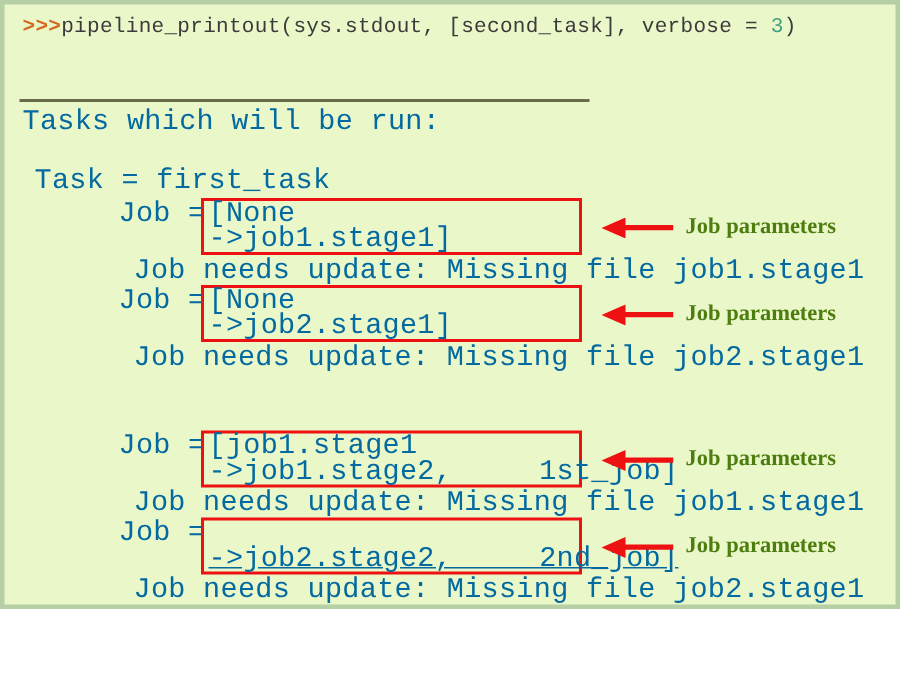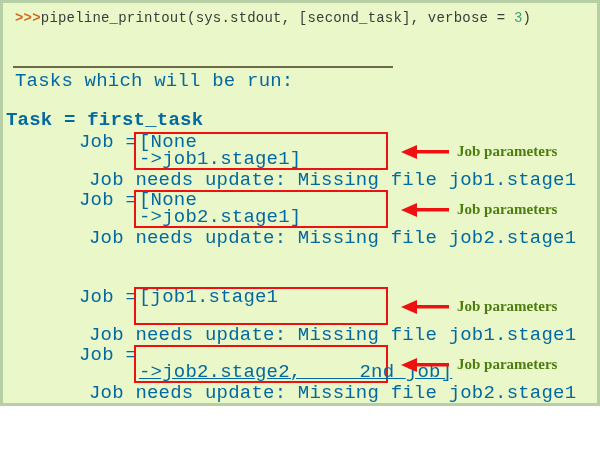--- a/index.html
+++ b/index.html
@@ -97,38 +97,39 @@
 
 <div id="console-window">
   <div id="code-surface">
 
     <div class="code-line prompt-line" style="left:12px; top:8px;"><span class="prompt-chevron">&gt;&gt;&gt;</span><span>pipeline_printout(sys.stdout, [second_task], verbose = </span><span class="num-literal">3</span><span>)</span></div>
 
     <div class="hrule" style="top:63px;"></div>
 
     <div class="code-line" style="left:12px; top:71px;">Tasks which will be run:</div>
 
-    <div class="code-line" style="left:3px; top:110px;font-weight:bold;">Task = first_task</div>
+    <div class="code-line" style="left:20px; top:110px;">Task = first_task</div>
 
     <div class="code-line" style="left:76px; top:132px;">Job =</div>
     <div class="param-box" style="left:131px; top:129px; width:254px; height:38px;"></div>
     <div class="code-line" style="left:136px; top:132px;">[None</div>
     <div class="code-line" style="left:136px; top:149px;">-&gt;job1.stage1]</div>
     <div class="code-line" style="left:86px; top:170px;">Job needs update: Missing file job1.stage1</div>
 
     <div class="code-line" style="left:76px; top:190px;">Job =</div>
     <div class="param-box" style="left:131px; top:187px; width:254px; height:38px;"></div>
     <div class="code-line" style="left:136px; top:190px;">[None</div>
     <div class="code-line" style="left:136px; top:207px;">-&gt;job2.stage1]</div>
     <div class="code-line" style="left:86px; top:228px;">Job needs update: Missing file job2.stage1</div>
 
 
     <div class="code-line" style="left:76px; top:287px;">Job =</div>
     <div class="param-box" style="left:131px; top:284px; width:254px; height:38px;"></div>
     <div class="code-line" style="left:136px; top:287px;">[job1.stage1</div>
+    <div class="code-line" style="left:136px; top:304px;">-&gt;job1.stage2,     1st_job]</div>
     <div class="code-line" style="left:86px; top:325px;">Job needs update: Missing file job1.stage1</div>
 
     <div class="code-line" style="left:76px; top:345px;">Job =</div>
     <div class="param-box" style="left:131px; top:342px; width:254px; height:38px;"></div>
     <div class="code-line" style="left:136px; top:362px;text-decoration:underline;">-&gt;job2.stage2,     2nd_job]</div>
     <div class="code-line" style="left:86px; top:383px;">Job needs update: Missing file job2.stage1</div>
 
     <div class="hrule" style="top:430px;"></div>
 
     <div class="annotation" style="left:398px; top:140px;">

